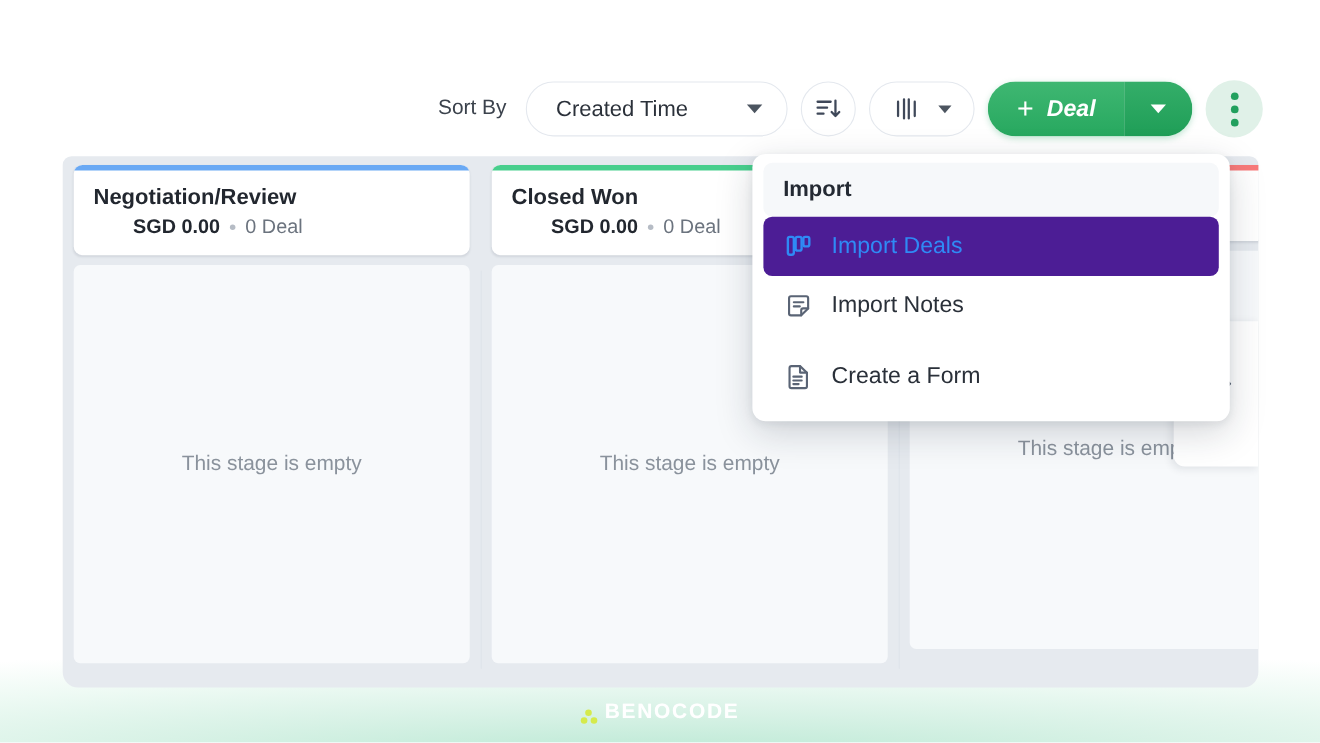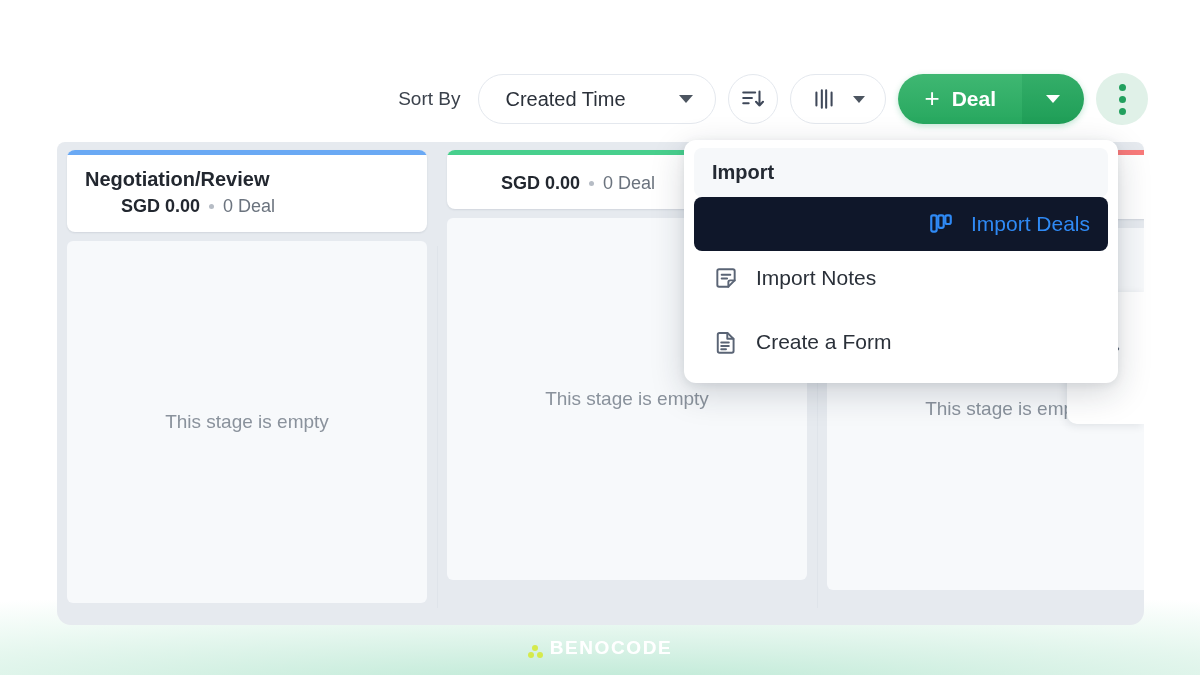--- a/index.html
+++ b/index.html
@@ -66,21 +66,21 @@
   .deal-btn {
     height: 50px; border-radius: 27px; display: flex; align-items: stretch;
     overflow: hidden; cursor: pointer;
     box-shadow: 0 2px 6px rgba(27,160,96,.28);
   }
   .deal-main {
     background: linear-gradient(180deg,#3fb772 0%,#27a85f 100%);
     display: flex; align-items: center; gap: 12px; padding: 0 26px 0 26px;
   }
   .deal-plus { color:#fff; font-size: 26px; font-weight: 300; line-height: 1; margin-top:-2px;}
-  .deal-label { color: #fff; font-size: 21px; font-weight: bold; }
+  .deal-label { color: #fff; font-size: 21px; font-weight: bold; font-style: italic; }
   .deal-split {
     background: linear-gradient(180deg,#34ae69 0%,#1f9e57 100%);
     display: flex; align-items: center; justify-content: center; width: 62px;
   }
   .kebab {
     width: 52px; height: 52px; border-radius: 50%; background: #e0f1e8;
     display: flex; flex-direction: column; align-items: center; justify-content: center;
     gap: 5px; cursor: pointer;
   }
   .kebab span { width: 7px; height: 7px; border-radius: 50%; background: #22a05e; display:block;}
@@ -126,21 +126,21 @@
   }
   .menu-section {
     background: #f6f8fa; border-radius: 8px; padding: 13px 18px;
     font-size: 20px; font-weight: bold; color: #242a33;
   }
   .menu-item {
     display: flex; align-items: center; gap: 16px;
     padding: 13px 18px; border-radius: 8px; cursor: pointer;
     font-size: 21px; color: #2a3039;
   }
-  .menu-item.active { background: #0f172a; color: #2f8af5; justify-content: flex-end; }
+  .menu-item.active { background: #4c1d95; color: #2f8af5; }
   .menu-gap { height: 10px; }
   .mi-icon { width: 28px; height: 28px; display:flex; align-items:center; justify-content:center; flex:0 0 28px;}
 
   svg { display: block; }
 </style>
 </head>
 <body>
 
 <div id="root">
 
@@ -172,20 +172,21 @@
         <div class="col-body">
           <span class="empty-text">This stage is empty</span>
         </div>
       </div>
 
       <div class="col">
         <div class="col-sep"></div>
         <div class="col-head">
           <div class="col-accent" style="background:#48cf8d"></div>
           <div class="col-head-body">
+            <div class="col-title">Closed Won</div>
             <div class="col-sub">
               <b>SGD 0.00</b>
               <span class="dot-sep"></span>
               <span>0 Deal</span>
             </div>
           </div>
         </div>
         <div class="col-body">
           <span class="empty-text">This stage is empty</span>
         </div>

